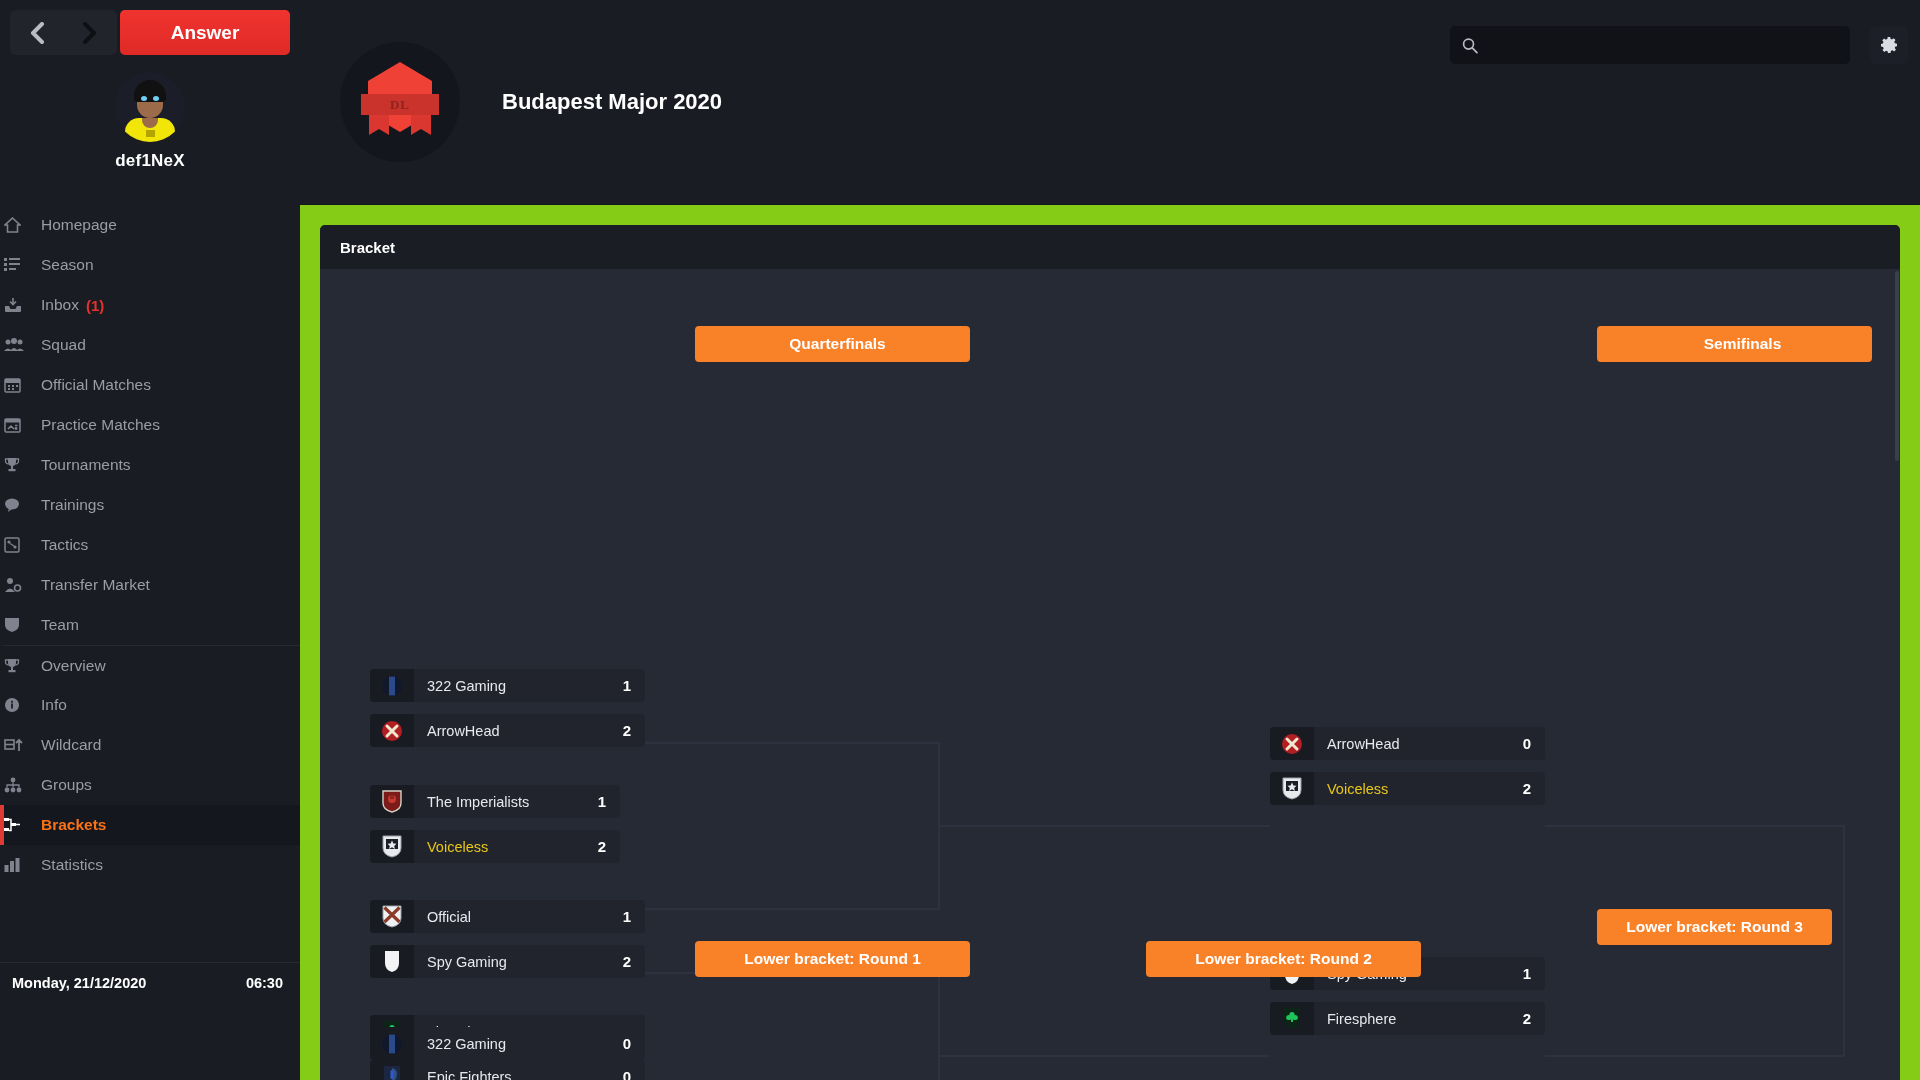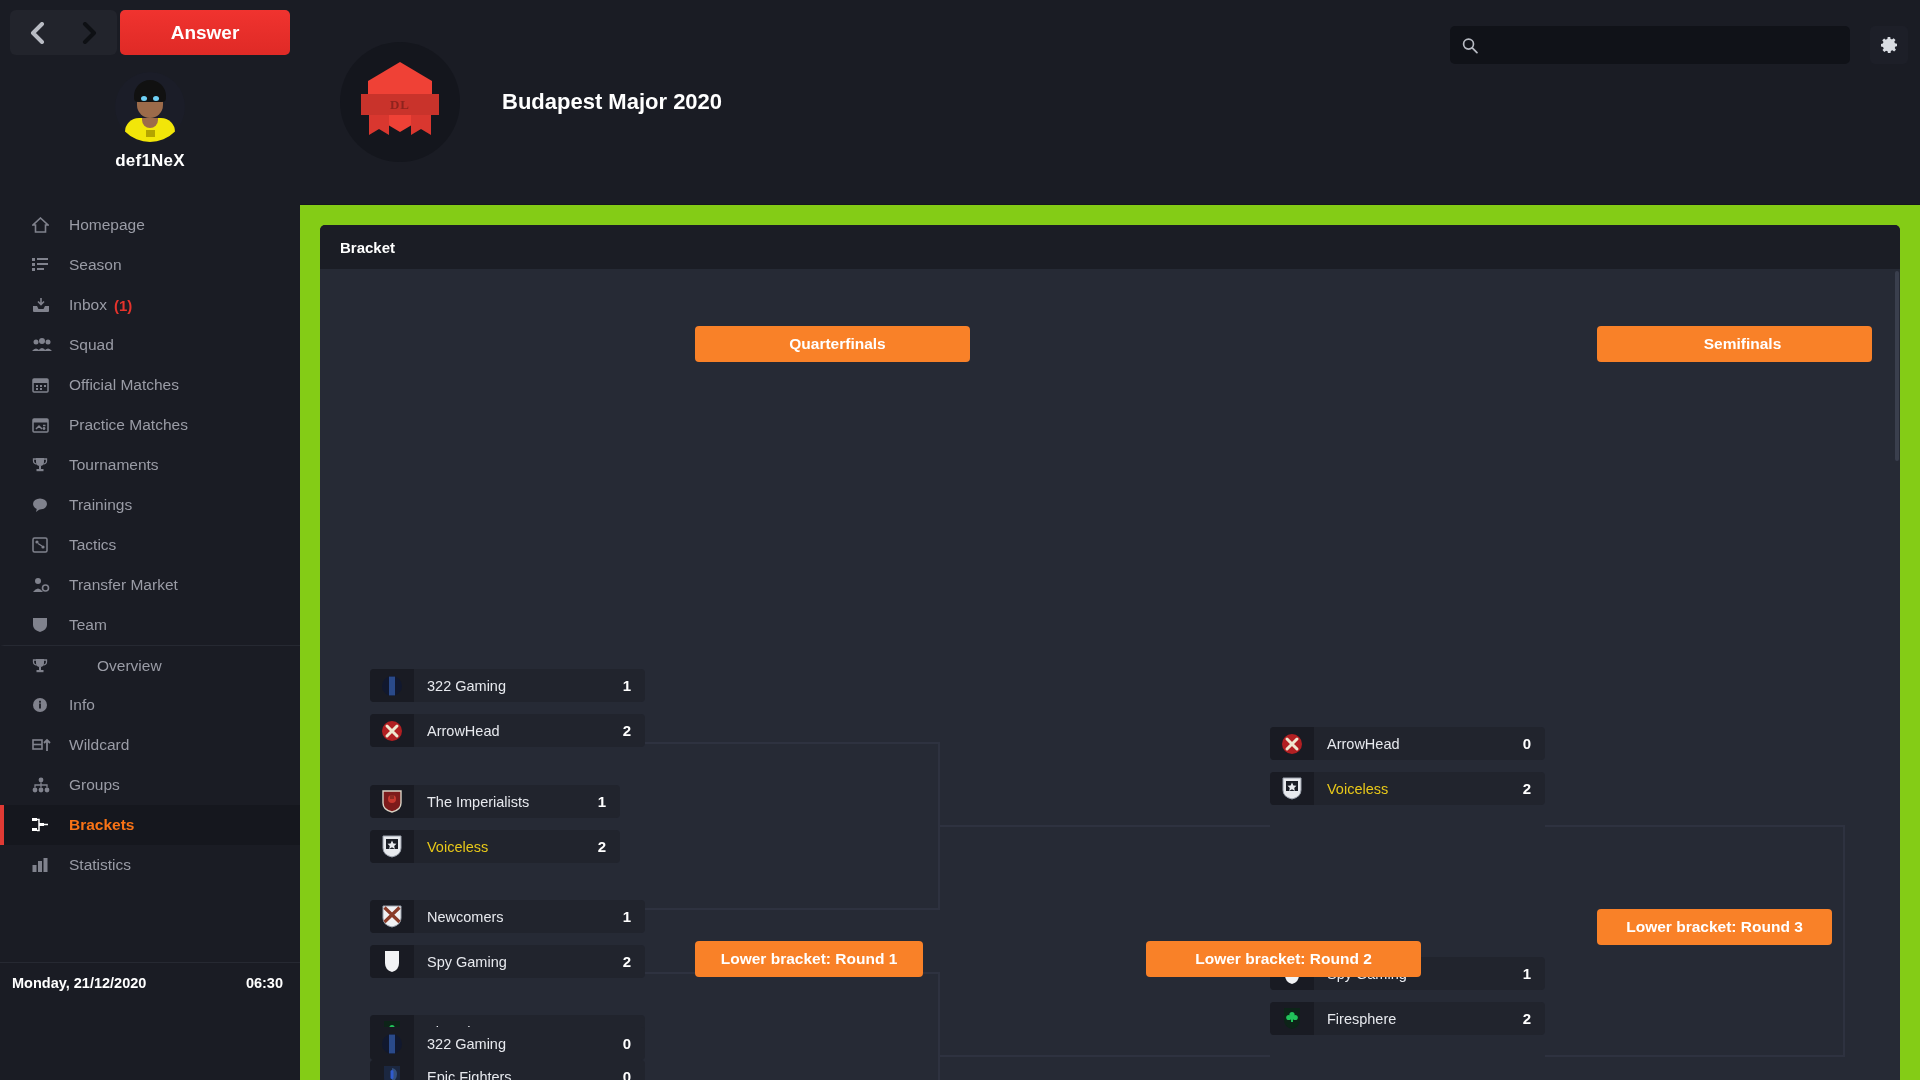--- a/index.html
+++ b/index.html
@@ -45,31 +45,31 @@
   .av-eye { position:absolute; top:24px; width:6px; height:5px; background:#6fd0f5; border-radius:50%;}
   .av-eye.l { left:26px; } .av-eye.r { left:38px; }
   .av-shirt { position:absolute; left:10px; top:46px; width:50px; height:28px; background:#f2e609; border-radius:14px 14px 0 0;}
   .av-neck { position:absolute; left:27px; top:46px; width:16px; height:10px; background:#9c6b4a; border-radius:0 0 8px 8px;}
   .av-logo { position:absolute; left:31px; top:58px; width:9px; height:7px; background:#b3a400;}
   .username { margin-top: 9px; color:#fff; font-size:17px; font-weight:bold; letter-spacing:.2px;}
 
   .navlist { flex: 1 1 auto; overflow: hidden; }
   .nav-item {
     display: flex; align-items: center;
-    height: 40px; padding-left: 28px;
+    height: 40px; padding-left: 0;
     color: #9a9ca6; font-size: 15.5px;
     cursor: pointer; border-left: 4px solid transparent;
     position: relative;
   }
   .nav-item .ic {
     width: 26px; height: 20px; margin-right: 11px;
     display: inline-flex; align-items: center; justify-content: flex-start;
     color: #80828d; flex: 0 0 26px;
   }
-  .nav-item.divider-top { border-top: 1px solid #262932; gap: 28px; }
+  .nav-item.divider-top { border-top: 1px solid #262932; }
   .nav-item.active {
     background: #15171e; color: #f97316; font-weight: bold;
     border-left: 4px solid #e03a34;
   }
   .nav-item.active .ic { color:#fff; }
   .badge-red { color: #e5332c; font-weight: bold; margin-left: 7px; font-size: 15px;}
 
   .sb-footer {
     height: 42px; border-top: 1px solid #262932;
     display: flex; align-items: center; justify-content: space-between;
@@ -497,21 +497,21 @@
             <span class="mr-score">2</span>
           </div>
 
           <div class="match-row" style="left:50px;top:631px;width:275px;">
             <span class="mr-logo">
               <svg width="20" height="23" viewBox="0 0 20 23">
                   <path d="M1 1 h18 v12 q0 7-9 9 q-9-2-9-9 Z" fill="#f0f1f3" stroke="#9aa0ab" stroke-width="1"></path>
                   <path d="M2.5 2.5 L17.5 17 M17.5 2.5 L2.5 17" stroke="#8a3b28" stroke-width="3.2"></path>
                 </svg>
             </span>
-            <span class="mr-name">Newcomers</span>
+            <span class="mr-name">Official</span>
             <span class="mr-score">1</span>
           </div>
           <div class="match-row" style="left:50px;top:676px;width:275px;">
             <span class="mr-logo">
               <svg width="20" height="23" viewBox="0 0 20 23">
                   <path d="M3 1 h14 v12 q0 7-7 9 q-7-2-7-9 Z" fill="#f2f3f5"></path>
                 </svg>
             </span>
             <span class="mr-name">Spy Gaming</span>
             <span class="mr-score">2</span>
@@ -580,21 +580,21 @@
                   <circle cx="10" cy="7.5" r="2.6" fill="#21c45a"></circle>
                   <circle cx="6.8" cy="10.5" r="2.6" fill="#21c45a"></circle>
                   <circle cx="13.2" cy="10.5" r="2.6" fill="#21c45a"></circle>
                   <rect x="9" y="10" width="2" height="5" fill="#21c45a"></rect>
                 </svg>
             </span>
             <span class="mr-name">Firesphere</span>
             <span class="mr-score">2</span>
           </div>
 
-          <div class="round-btn" style="left: 375px; top: 672px; width: 228px;">Lower bracket: Round 1</div>
+          <div class="round-btn" style="left: 375px; top: 672px; width: 275px;">Lower bracket: Round 1</div>
           <div class="round-btn" style="left: 826px; top: 672px; width: 275px;">Lower bracket: Round 2</div>
           <div class="round-btn" style="left: 1277px; top: 640px; width: 235px;">Lower bracket: Round 3</div>
 
           <div class="match-row" style="left:50px;top:758px;width:275px;">
             <span class="mr-logo">
               <svg width="22" height="22" viewBox="0 0 22 22">
                   <circle cx="11" cy="11" r="10" fill="#11182e"></circle>
                   <rect x="8" y="1.6" width="6" height="18.8" fill="#2a4a8a"></rect>
                 </svg>
             </span>

